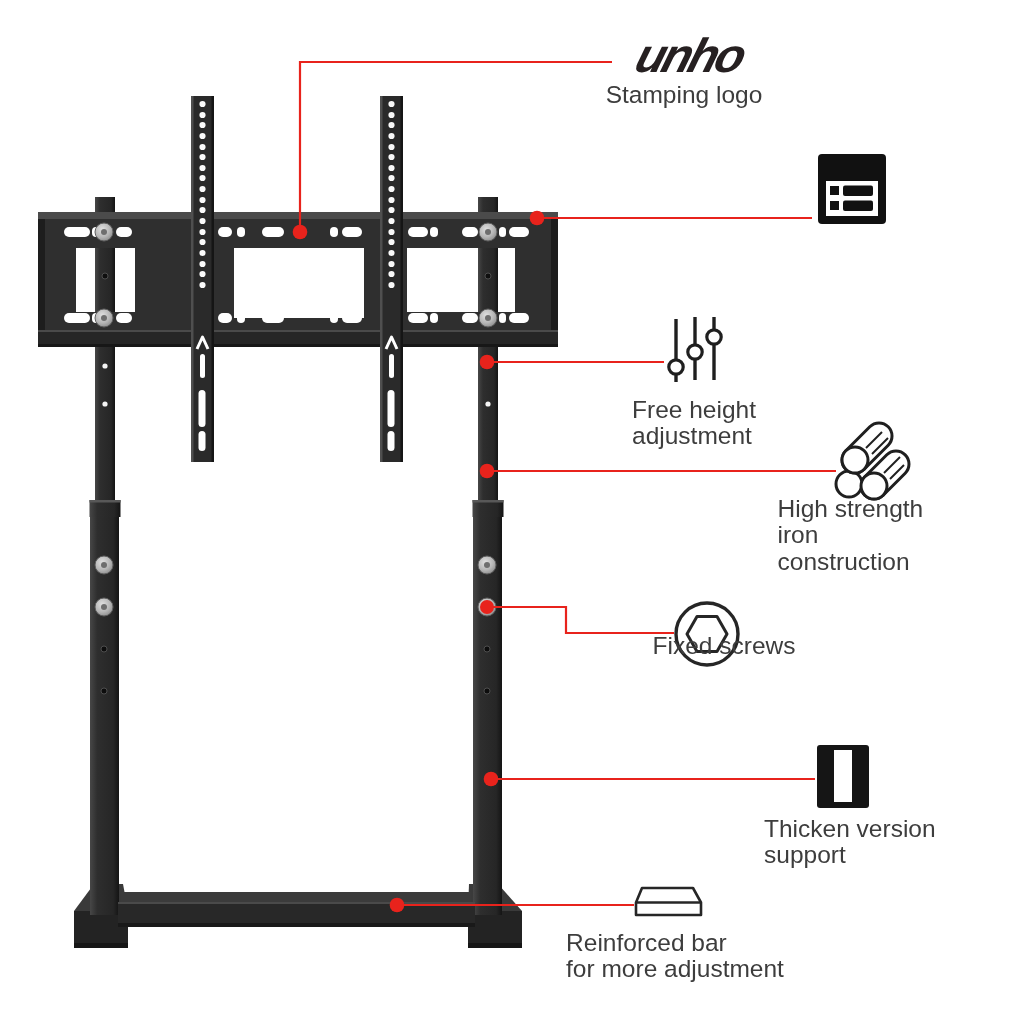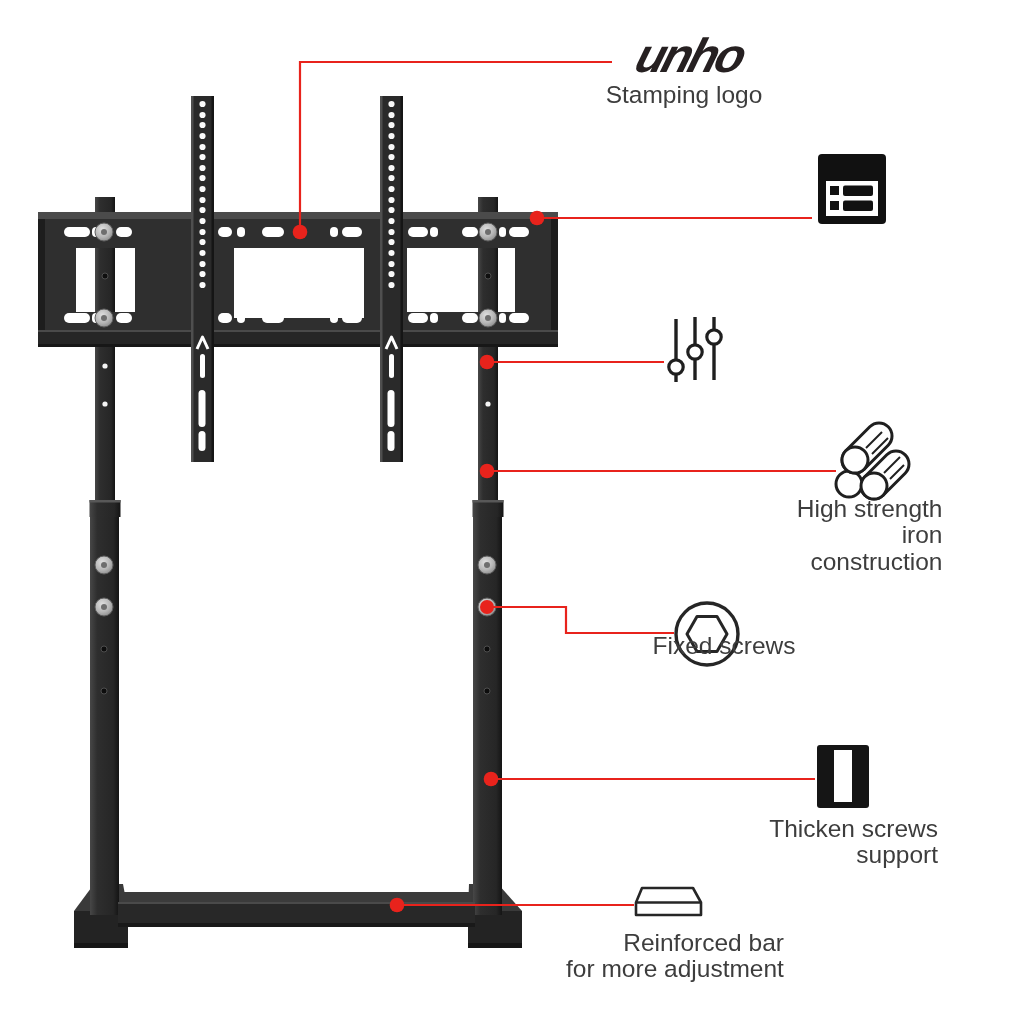--- a/index.html
+++ b/index.html
@@ -3,21 +3,21 @@
 <meta charset="utf-8">
 <style>
   html,body{margin:0;padding:0;background:#ffffff;}
   .stage{position:relative;width:1025px;height:1025px;background:#ffffff;overflow:hidden;
          font-family:"Liberation Sans",sans-serif;}
   .stage svg{position:absolute;left:0;top:0;}
   .brand-logo{position:absolute;left:690px;top:28px;transform:translateX(-50%);}
   .brand-logo-text{display:inline-block;font-family:"Liberation Sans",sans-serif;font-style:italic;
          font-weight:900;font-size:48px;letter-spacing:-3px;color:#262021;transform:skewX(-16deg);}
   .callout-label{position:absolute;transform:translateX(-50%);font-size:24.5px;line-height:1.08;
-         color:#3d3d3d;text-align:right;white-space:pre-line;font-family:"Liberation Sans",sans-serif;}
+         color:#3d3d3d;text-align:left;white-space:pre-line;font-family:"Liberation Sans",sans-serif;}
 </style>
 </head>
 <body>
 
 <div class="stage">
 
   <svg width="1025" height="1025" viewBox="0 0 1025 1025">
     <defs>
       <linearGradient id="legGrad" x1="0" y1="0" x2="1" y2="0">
         <stop offset="0" stop-color="#474747"></stop>
@@ -258,24 +258,26 @@
     </g>
   </svg>
 
   <div class="brand-logo">
     <span class="brand-logo-text">unho</span>
   </div>
 
   <div class="callout-label" style="left:684px;top:82px;">Stamping logo</div>
 
 
+  <div class="callout-label" style="left:694px;top:397px;">Free height
+adjustment</div>
 
   <div class="callout-label" style="left:860px;top:496px;">High strength
 iron construction</div>
 
   <div class="callout-label" style="left:724px;top:633px;">Fixed screws</div>
 
-  <div class="callout-label" style="left:851px;top:816px;">Thicken screws support</div>
+  <div class="callout-label" style="left:851px;top:816px;">Thicken version support</div>
 
   <div class="callout-label" style="left:675px;top:930px;">Reinforced bar
 for more adjustment</div>
 
 </div>
 
 </body></html>

